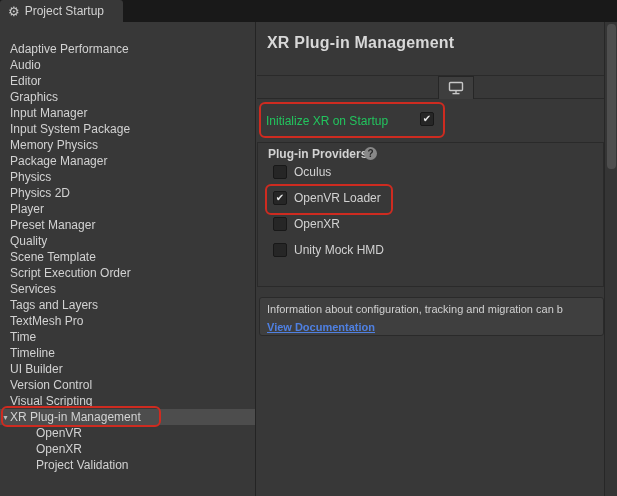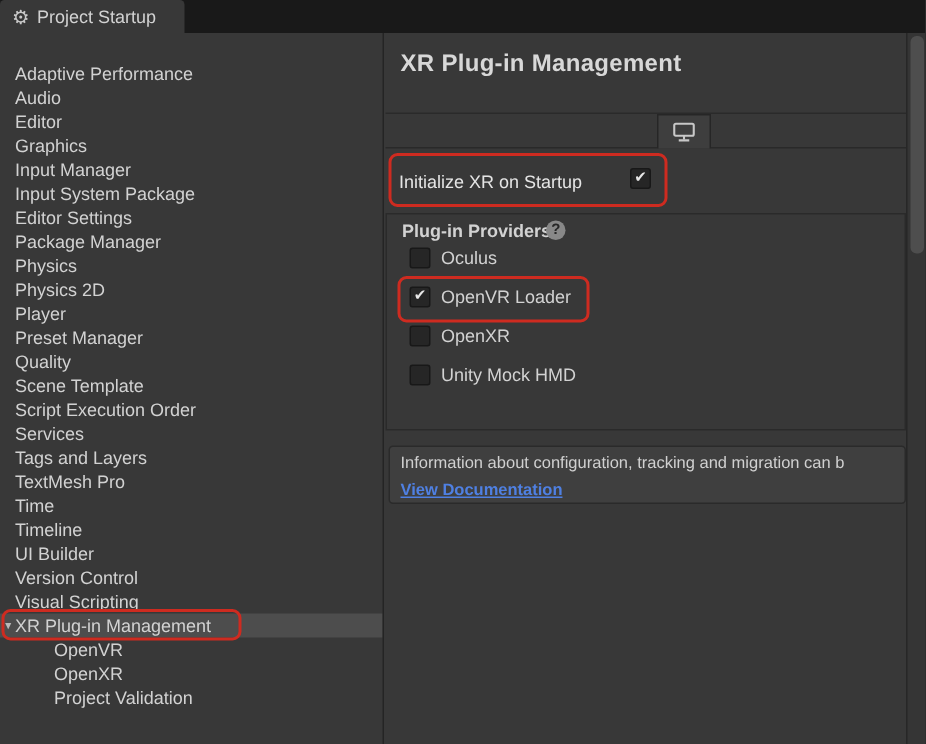--- a/index.html
+++ b/index.html
@@ -33,21 +33,21 @@
   
   .main { position:absolute; top:22px; left:257px; width:347px; height:474px; background:#383838; }
   .main-title { position:absolute; top:12px; left:10px; font-size:16px; font-weight:700; color:#d8d8d8; letter-spacing:.2px; }
 
   .tabstrip { position:absolute; top:53px; left:0; width:347px; height:24px;
               border-top:1px solid #2a2a2a; border-bottom:1px solid #292929; }
   .platform-tab { position:absolute; left:181px; top:0; width:36px; height:23px; background:#3e3e3e;
                   border:1px solid #262626; border-bottom:none;
                   display:flex; align-items:center; justify-content:center; }
 
-  .init-label { position:absolute; top:92px; left:9px; font-size:12px; color:#e5e5e5; }
+  .init-label { position:absolute; top:92px; left:9px; font-size:12px; color:#22c55e; }
   .checkbox { width:14px; height:14px; background:#262626; border:1px solid #181818; border-radius:2px;
               display:inline-flex; align-items:center; justify-content:center;
               font-size:10px; line-height:1; color:#e8e8e8; }
   .init-checkbox { position:absolute; top:90px; left:163px; }
 
   .providers-box { position:absolute; top:120px; left:0; width:347px; height:145px;
                    border:1px solid #2a2a2a; }
   .providers-header { position:absolute; top:4px; left:10px; font-size:12px; color:#d2d2d2;font-weight:bold; }
   .help-icon { position:absolute; top:4px; left:106px; width:13px; height:13px; border-radius:50%;
                background:#888888; color:#272727; font-size:10px; font-weight:bold;
@@ -102,21 +102,21 @@
         <div class="side-item">
     
     <span>Input Manager</span>
   </div>
         <div class="side-item">
     
     <span>Input System Package</span>
   </div>
         <div class="side-item">
     
-    <span>Editor Settings</span>
+    <span>Memory Physics</span>
   </div>
         <div class="side-item">
     
     <span>Package Manager</span>
   </div>
         <div class="side-item">
     
     <span>Physics</span>
   </div>
         <div class="side-item">

